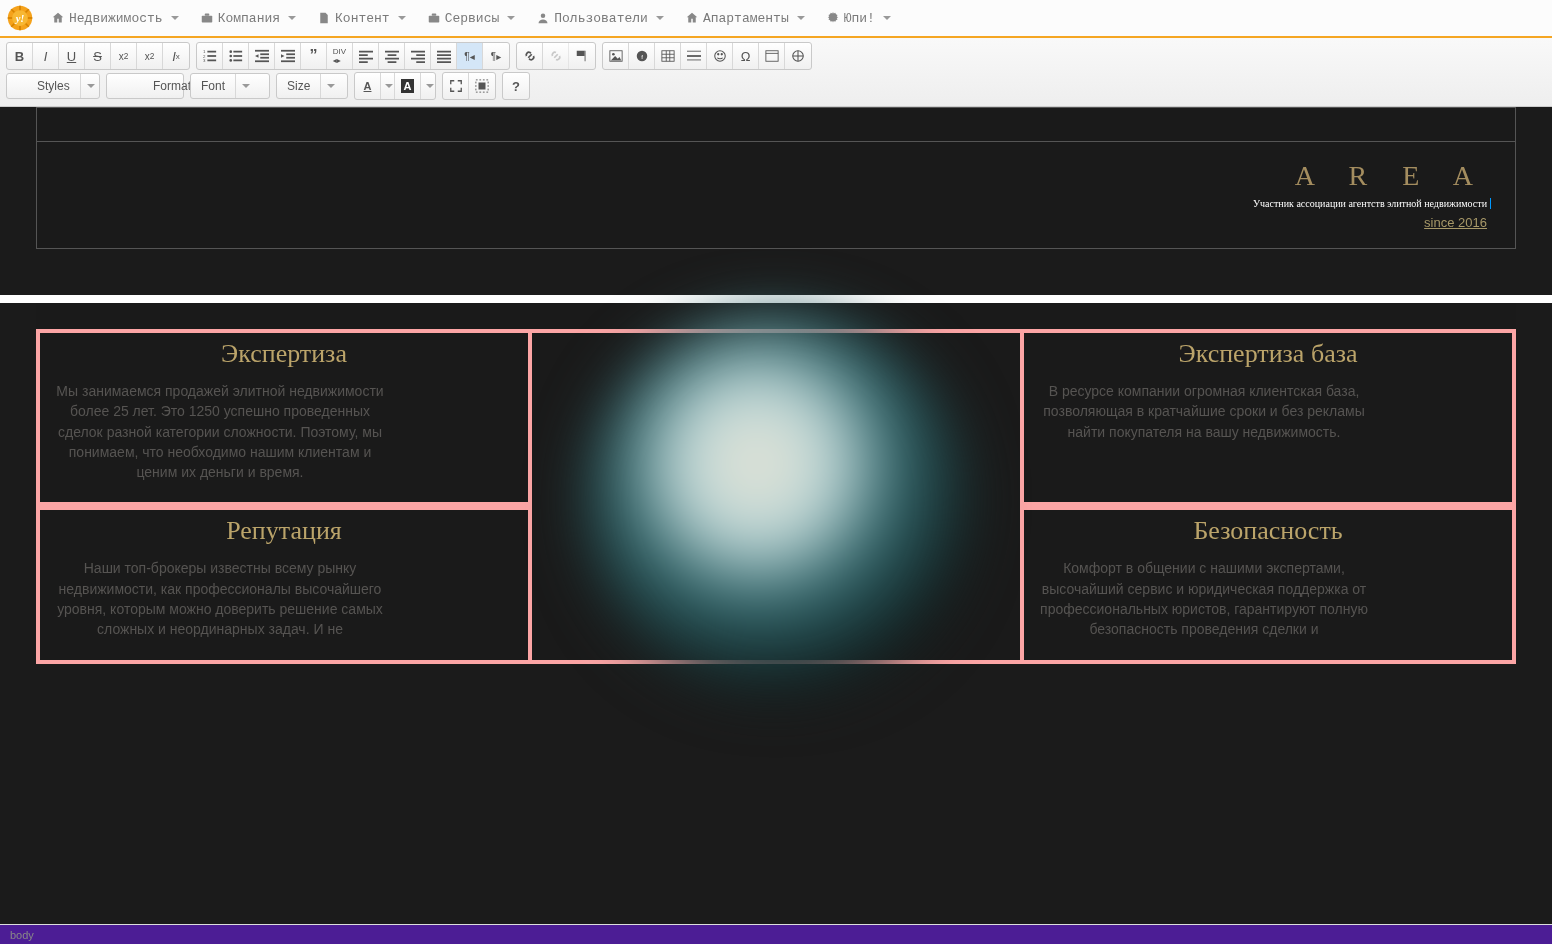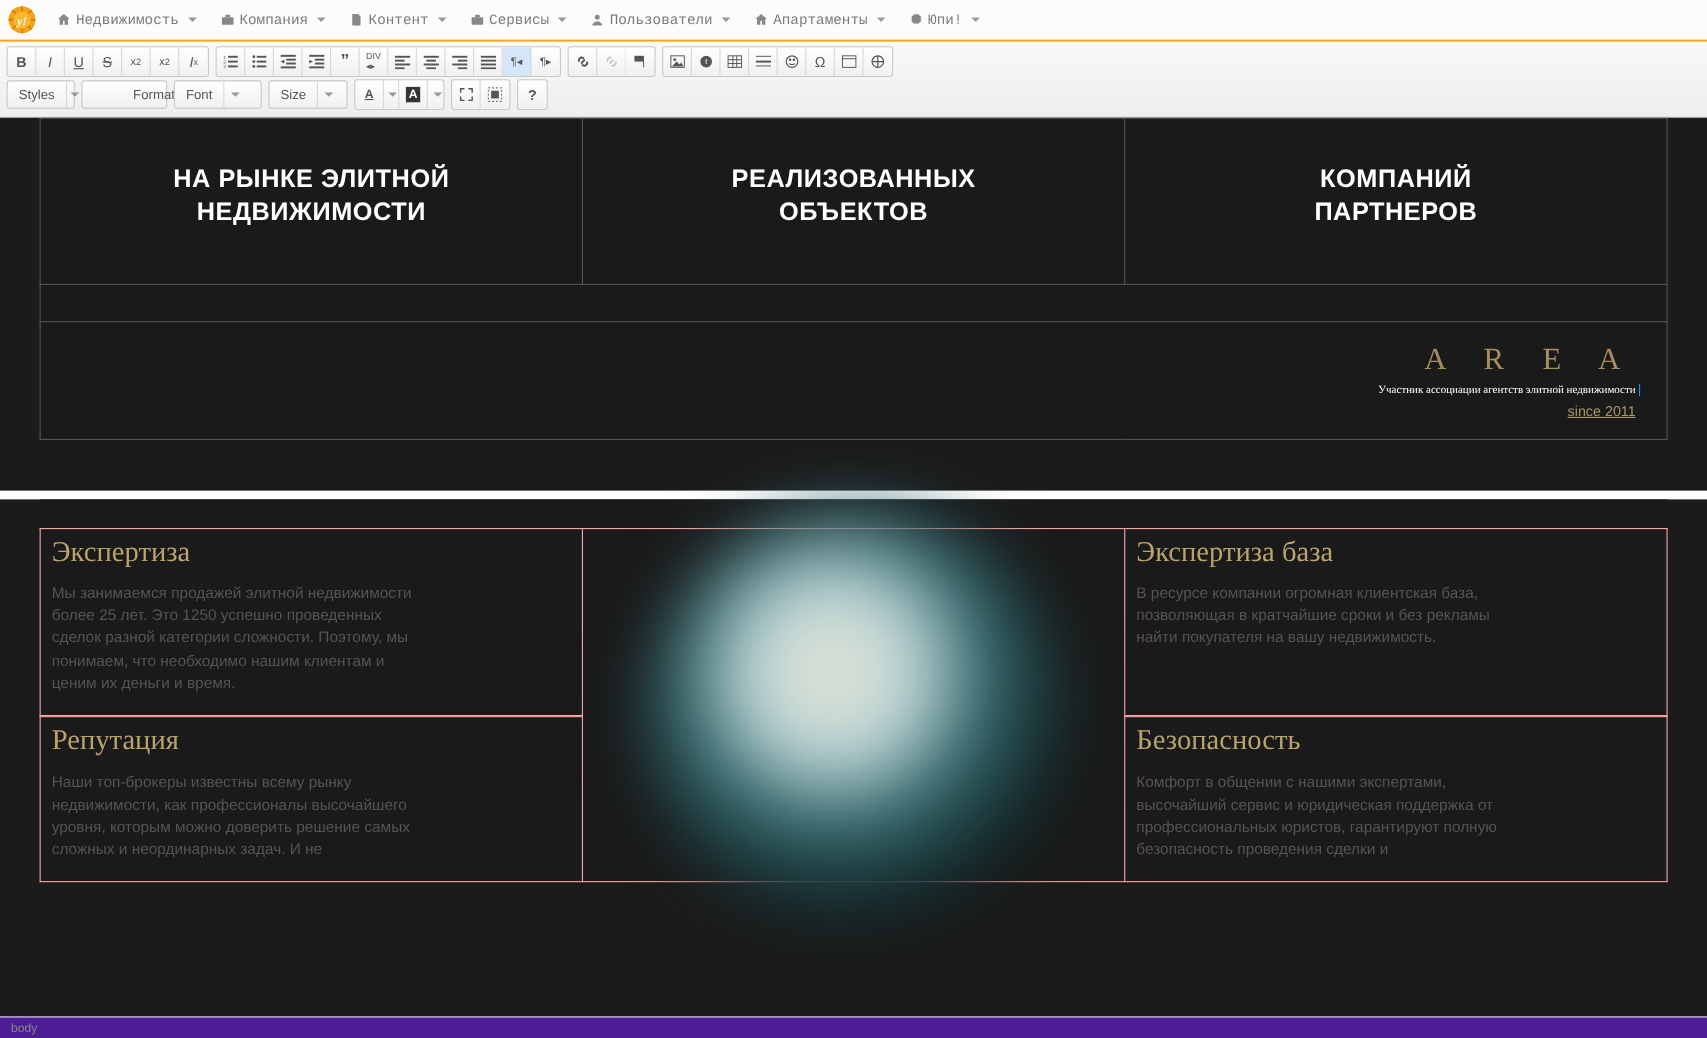--- a/index.html
+++ b/index.html
@@ -16,21 +16,21 @@
 
 .editor-wrap { background: linear-gradient(#f9f9f9, #eeeeee); border-bottom: 1px solid #ccc; padding: 4px 6px; }
 .tb-row { display: flex; align-items: center; gap: 0; flex-wrap: wrap; margin-bottom: 2px; }
 .tb-group { display: flex; border: 1px solid #c9c9c9; border-radius: 3px; margin-right: 6px; background: linear-gradient(#ffffff,#f0f0f0); }
 .tb-btn { width: 26px; height: 26px; display: flex; align-items: center; justify-content: center; border-right: 1px solid #d8d8d8; cursor: pointer; font-size: 13px; color: #555; }
 .tb-btn:last-child { border-right: none; }
 .tb-btn.active { background: #d4e6f7; }
 .tb-select { display: flex; align-items: center; border: 1px solid #c9c9c9; border-radius: 3px; background: linear-gradient(#fff,#f0f0f0); height: 26px; margin-right: 6px; cursor: pointer; }
 .tb-select .lbl { padding: 0 10px; font-size: 12px; color: #555; }
 .tb-select .dd { width: 18px; display: flex; align-items: center; justify-content: center; border-left: 1px solid #d8d8d8; height: 100%; }
-.tb-select.styles { width: 62px; }
+.tb-select.styles { width: 94px; padding-left: 20px; }
 .tb-select.format { width: 78px; padding-left: 36px; }
 .tb-select.font { width: 80px; }
 .tb-select.size { width: 72px; }
 .letter-stack { display: flex; flex-direction: column; align-items: center; line-height: 1; font-size: 11px; font-weight: bold; }
 
 
 .editor-body { position: relative; height: calc(100vh - 38px - 66px - 20px); background: #1b1b1b; overflow-y: scroll; overflow-x: hidden; padding: 0 36px; }
 .editor-body::-webkit-scrollbar { width: 17px; background: #f0f0f0; }
 .editor-body::-webkit-scrollbar-thumb { background: #c1c1c1; }
 
@@ -43,21 +43,21 @@
 .area-row td { text-align: right; padding: 18px 28px !important; }
 .area-logo { color: #a48d5f; font-size: 28px; letter-spacing: 14px; font-family: Georgia, serif; font-weight: 300; }
 .area-sub { color: #fff; font-size: 10px; margin-top: 6px; position: relative; display: inline-block; font-family: Liberation Serif, serif; }
 .area-sub::after { content:""; position:absolute; right:-4px; top:0; bottom:0; width:1px; background:#0099ff; }
 .area-since { color: #a79868; font-size: 13px; margin-top: 4px; text-decoration: underline; }
 
 
 .below-gap { height: 8px; background: #fff; margin: 0 -36px; }
 .section2 { background: #1a1a1a; padding: 26px 0 0; }
 .grid3 { width: 100%; border-collapse: collapse; }
-.grid3 td { border: 1px solid #fca5a5; text-align: left; color: #efefef; vertical-align: top; }
+.grid3 td { border: 4px solid #fca5a5; text-align: center; color: #efefef; vertical-align: top; }
 .info-card { padding: 6px 10px 20px; }
 .info-title { color: #bba46a; font-family: Georgia, 'Times New Roman', serif; font-size: 26px; margin-bottom: 12px; }
 .info-body { color: #565452; font-size: 14px; line-height: 1.45; max-width: 340px; }
 .center-img { position: relative; height: 100%; min-height: 170px; overflow: visible; }
 .blur-blob {
   position: absolute; left: 50%; top: 50%; transform: translate(-50%, -28%);
   width: 380px; height: 380px; border-radius: 50%;
   background: radial-gradient(circle at 45% 40%, #e9e4d4 0%, #bcd7d8 25%, #2f6368 45%, #0d1a1a 75%);
   filter: blur(28px);
 }
@@ -384,42 +384,28 @@
       <div class="tb-btn">
           <b>?</b>
         </div>
     </div>
   </div>
 </div>
 
 <div class="editor-body">
   <table class="dark-table">
     <tbody>
-        <tr>
-      <td class="stat-cell w33">
-        <div class="stat-head">НА РЫНКЕ ЭЛИТНОЙ</div>
-        <div class="stat-head">НЕДВИЖИМОСТИ</div>
-      </td>
-      <td class="stat-cell w33">
-        <div class="stat-head">РЕАЛИЗОВАННЫХ</div>
-        <div class="stat-head">ОБЪЕКТОВ</div>
-      </td>
-      <td class="stat-cell w33">
-        <div class="stat-head">КОМПАНИЙ</div>
-        <div class="stat-head">ПАРТНЕРОВ</div>
-      </td>
-    </tr>
     <tr class="spacer-row">
           <td colspan="3"></td>
         </tr>
     <tr class="area-row">
       <td colspan="3">
         <div class="area-logo">A R E A</div>
         <div class="area-sub">Участник ассоциации агентств элитной недвижимости</div>
-        <div class="area-since">since 2011</div>
+        <div class="area-since">since 2016</div>
       </td>
     </tr>
   </tbody>
     </table>
 
   <div style="height:40px;"></div>
   <div class="below-gap"></div>
 
   <div class="section2">
     <table class="grid3">

